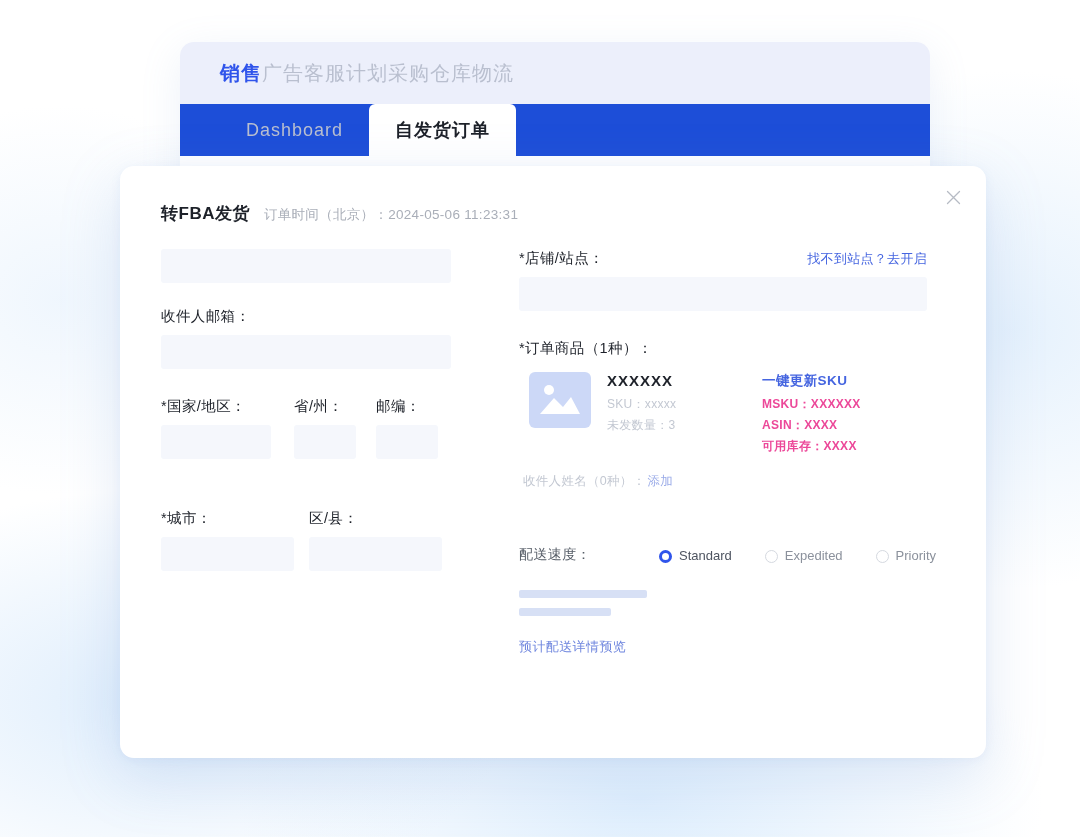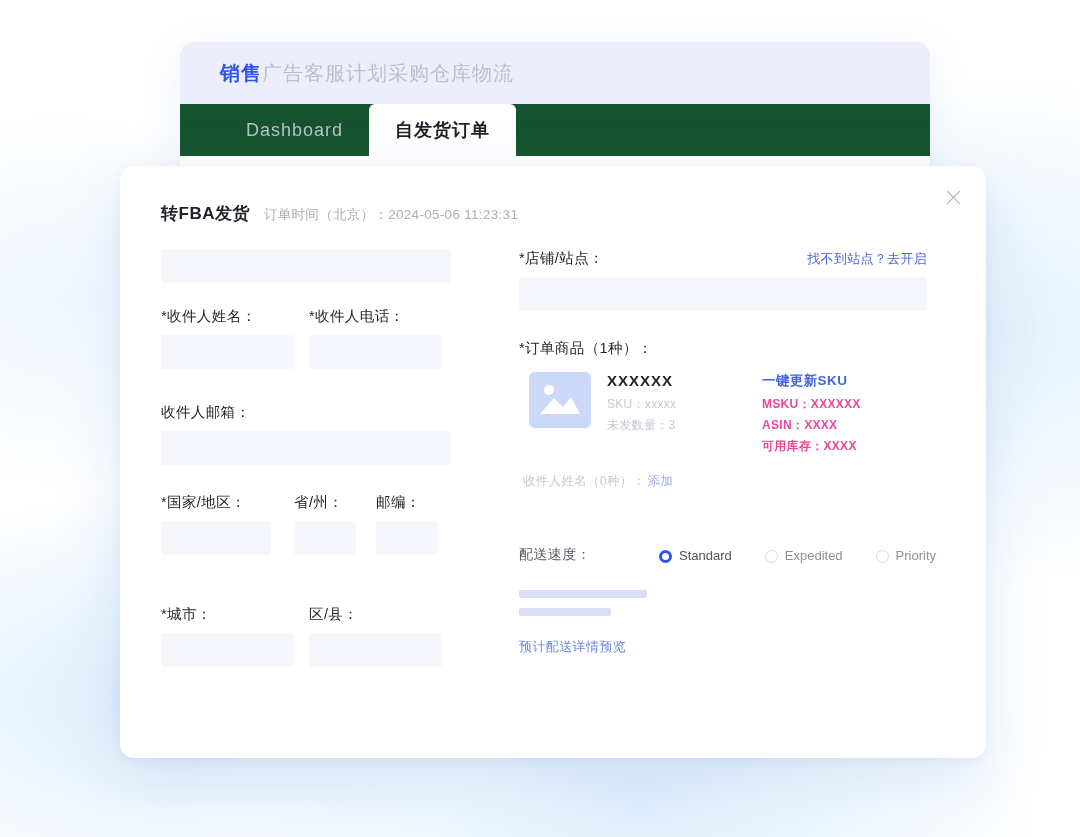--- a/index.html
+++ b/index.html
@@ -51,21 +51,21 @@
     color: #b9bfcf;
     letter-spacing: 1px;
     white-space: nowrap;
   }
   .nav-tab.active {
     color: #2f54eb;
     font-weight: bold;
   }
   .subnav-bar {
     height: 52px;
-    background: #14532d;
+    background: #1d4ed8;
     display: flex;
     align-items: stretch;
     padding-left: 40px;
   }
   .subtab {
     display: flex;
     align-items: center;
     padding: 0 26px;
     font-size: 18px;
     color: #b9bfcf;
@@ -292,30 +292,20 @@
     </div>
 
     <div class="modal-columns">
 
       <div class="col-left">
 
         <div class="field-block">
           <div class="skeleton-input" style="width:290px;"></div>
         </div>
 
-        <div class="row">
-          <div class="field-block" style="width:148px;">
-            <div class="field-label">*收件人姓名：</div>
-            <div class="skeleton-input" style="width:133px;"></div>
-          </div>
-          <div class="field-block" style="width:150px;">
-            <div class="field-label">*收件人电话：</div>
-            <div class="skeleton-input" style="width:133px;"></div>
-          </div>
-        </div>
 
         <div class="field-block" style="margin-top:10px;">
           <div class="field-label">收件人邮箱：</div>
           <div class="skeleton-input" style="width:290px;"></div>
         </div>
 
         <div class="row" style="margin-top:28px;">
           <div class="field-block" style="width:133px;">
             <div class="field-label">*国家/地区：</div>
             <div class="skeleton-input" style="width:110px;"></div>

